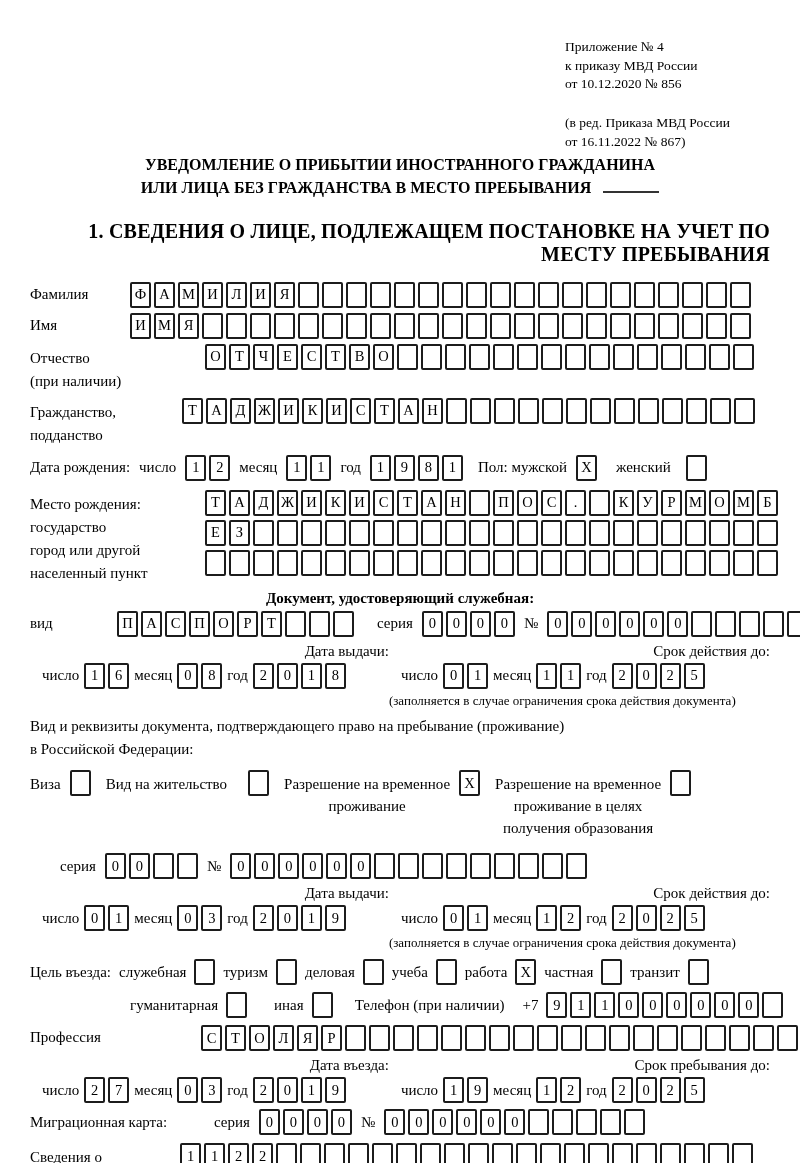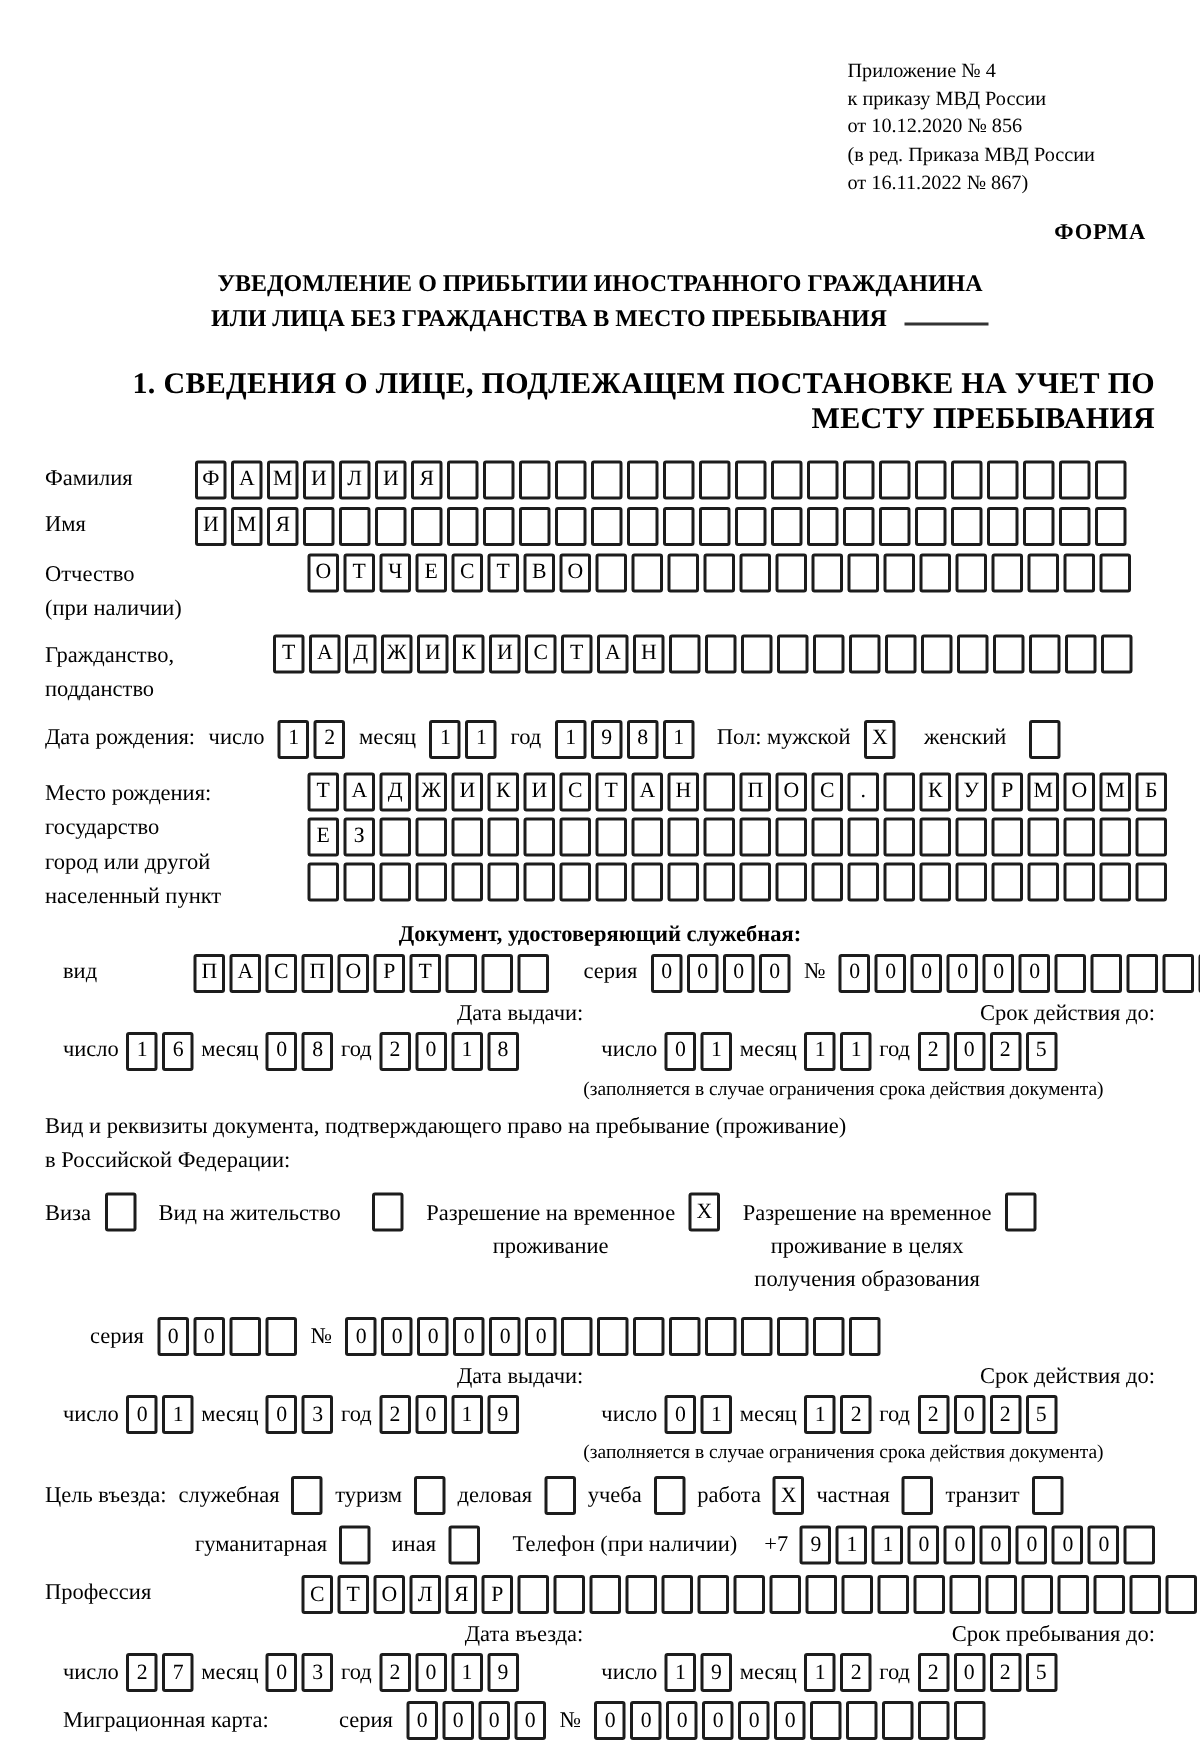--- a/index.html
+++ b/index.html
@@ -1,21 +1,21 @@
 <!DOCTYPE html>
 <html><head>
 <meta charset="utf-8">
 <style>
   html,body{margin:0;padding:0;background:#fff;color:#000;}
   body{width:800px;font-family:"Liberation Serif","DejaVu Serif",serif;font-size:15px;}
   .page{width:800px;min-height:1163px;box-sizing:border-box;padding:38px 30px 24px 30px;}
 
   
   .hdr{margin-left:auto;width:205px;font-size:13.5px;line-height:1.38;}
-  .hdr .ed{margin-top:0;}
+  .hdr .ed{margin-top:20px;}
   .forma{font-weight:bold;text-align:right;padding-right:6px;margin:16px 0 14px 0;font-size:15px;letter-spacing:.5px;}
 
   .title{text-align:center;font-weight:bold;font-size:16px;line-height:1.45;margin:2px 0 18px 0;}
   .blank-line{display:inline-block;width:56px;border-bottom:2px solid #333;height:14px;margin-left:12px;}
   .sec-head{font-weight:bold;font-size:20px;margin:20px 0 16px 0;letter-spacing:.2px;text-align:right;}
 
   
   .row{display:flex;align-items:flex-start;margin-bottom:5px;}
   .lbl{padding-top:4px;white-space:nowrap;}
   .lbl-col{display:flex;flex-direction:column;line-height:23px;padding-top:3px;}
@@ -25,21 +25,21 @@
   .w175{flex:0 0 175px;}
   .w78{flex:0 0 78px;}
   .w150{flex:0 0 150px;}
 
   .cells{display:flex;gap:3px;}
   .cell{box-sizing:border-box;flex:0 0 21px;width:21px;height:26px;border:2px solid #1c1c1c;border-radius:2px;
         display:flex;align-items:center;justify-content:center;font-size:14.5px;background:#fff;}
   .cellrows{display:flex;flex-direction:column;gap:4px;}
   .cellrows.wide-gap{gap:7px;}
 
-  .inline{display:flex;align-items:center;gap:9px;flex-wrap:nowrap;margin-left:12px;}
+  .inline{display:flex;align-items:center;gap:9px;flex-wrap:nowrap;}
   .inline .t{white-space:nowrap;}
 
   
   .dates{display:flex;margin:6px 0 2px 0;}
   .dates .dcol{display:flex;flex-direction:column;}
   .dates .dleft{flex:0 0 48.5%;}
   .dates .dright{flex:1;}
   .d-head{text-align:right;margin-bottom:3px;}
   .d-line{display:flex;align-items:center;gap:5px;padding-left:12px;}
   .note{font-size:13px;text-align:left;margin-top:4px;white-space:nowrap;}
@@ -62,21 +62,20 @@
 
 <div class="page">
 
   <div class="hdr">
     <div>Приложение № 4</div>
     <div>к приказу МВД России</div>
     <div>от 10.12.2020 № 856</div>
     <div class="ed">(в ред. Приказа МВД России</div>
     <div>от 16.11.2022 № 867)</div>
   </div>
-  <div class="forma">ФОРМА</div>
 
   <div class="title">
     <div>УВЕДОМЛЕНИЕ О ПРИБЫТИИ ИНОСТРАННОГО ГРАЖДАНИНА</div>
     <div><span>ИЛИ ЛИЦА БЕЗ ГРАЖДАНСТВА В МЕСТО ПРЕБЫВАНИЯ</span><span class="blank-line"></span></div>
   </div>
 
   <div class="sec-head">1. СВЕДЕНИЯ О ЛИЦЕ, ПОДЛЕЖАЩЕМ ПОСТАНОВКЕ НА УЧЕТ ПО МЕСТУ ПРЕБЫВАНИЯ</div>
 
   <div class="row">
     <span class="lbl w100">Фамилия</span>
@@ -557,21 +556,21 @@
     <div class="cells">
         <div class="cell"></div>
       </div>
   </div>
 
   <div class="purpose indent100">
     <span class="t">гуманитарная</span>
     <div class="cells">
         <div class="cell"></div>
       </div>
-    <span class="t" style="margin-left:6px;">иная</span>
+    <span class="t" style="margin-left:19px;">иная</span>
     <div class="cells">
         <div class="cell"></div>
       </div>
     <span class="t" style="margin-left:14px;">Телефон (при наличии)</span>
     <span class="t" style="margin-left:10px;">+7</span>
     <div class="cells">
         <div class="cell">9</div>
         <div class="cell">1</div>
         <div class="cell">1</div>
         <div class="cell">0</div>

